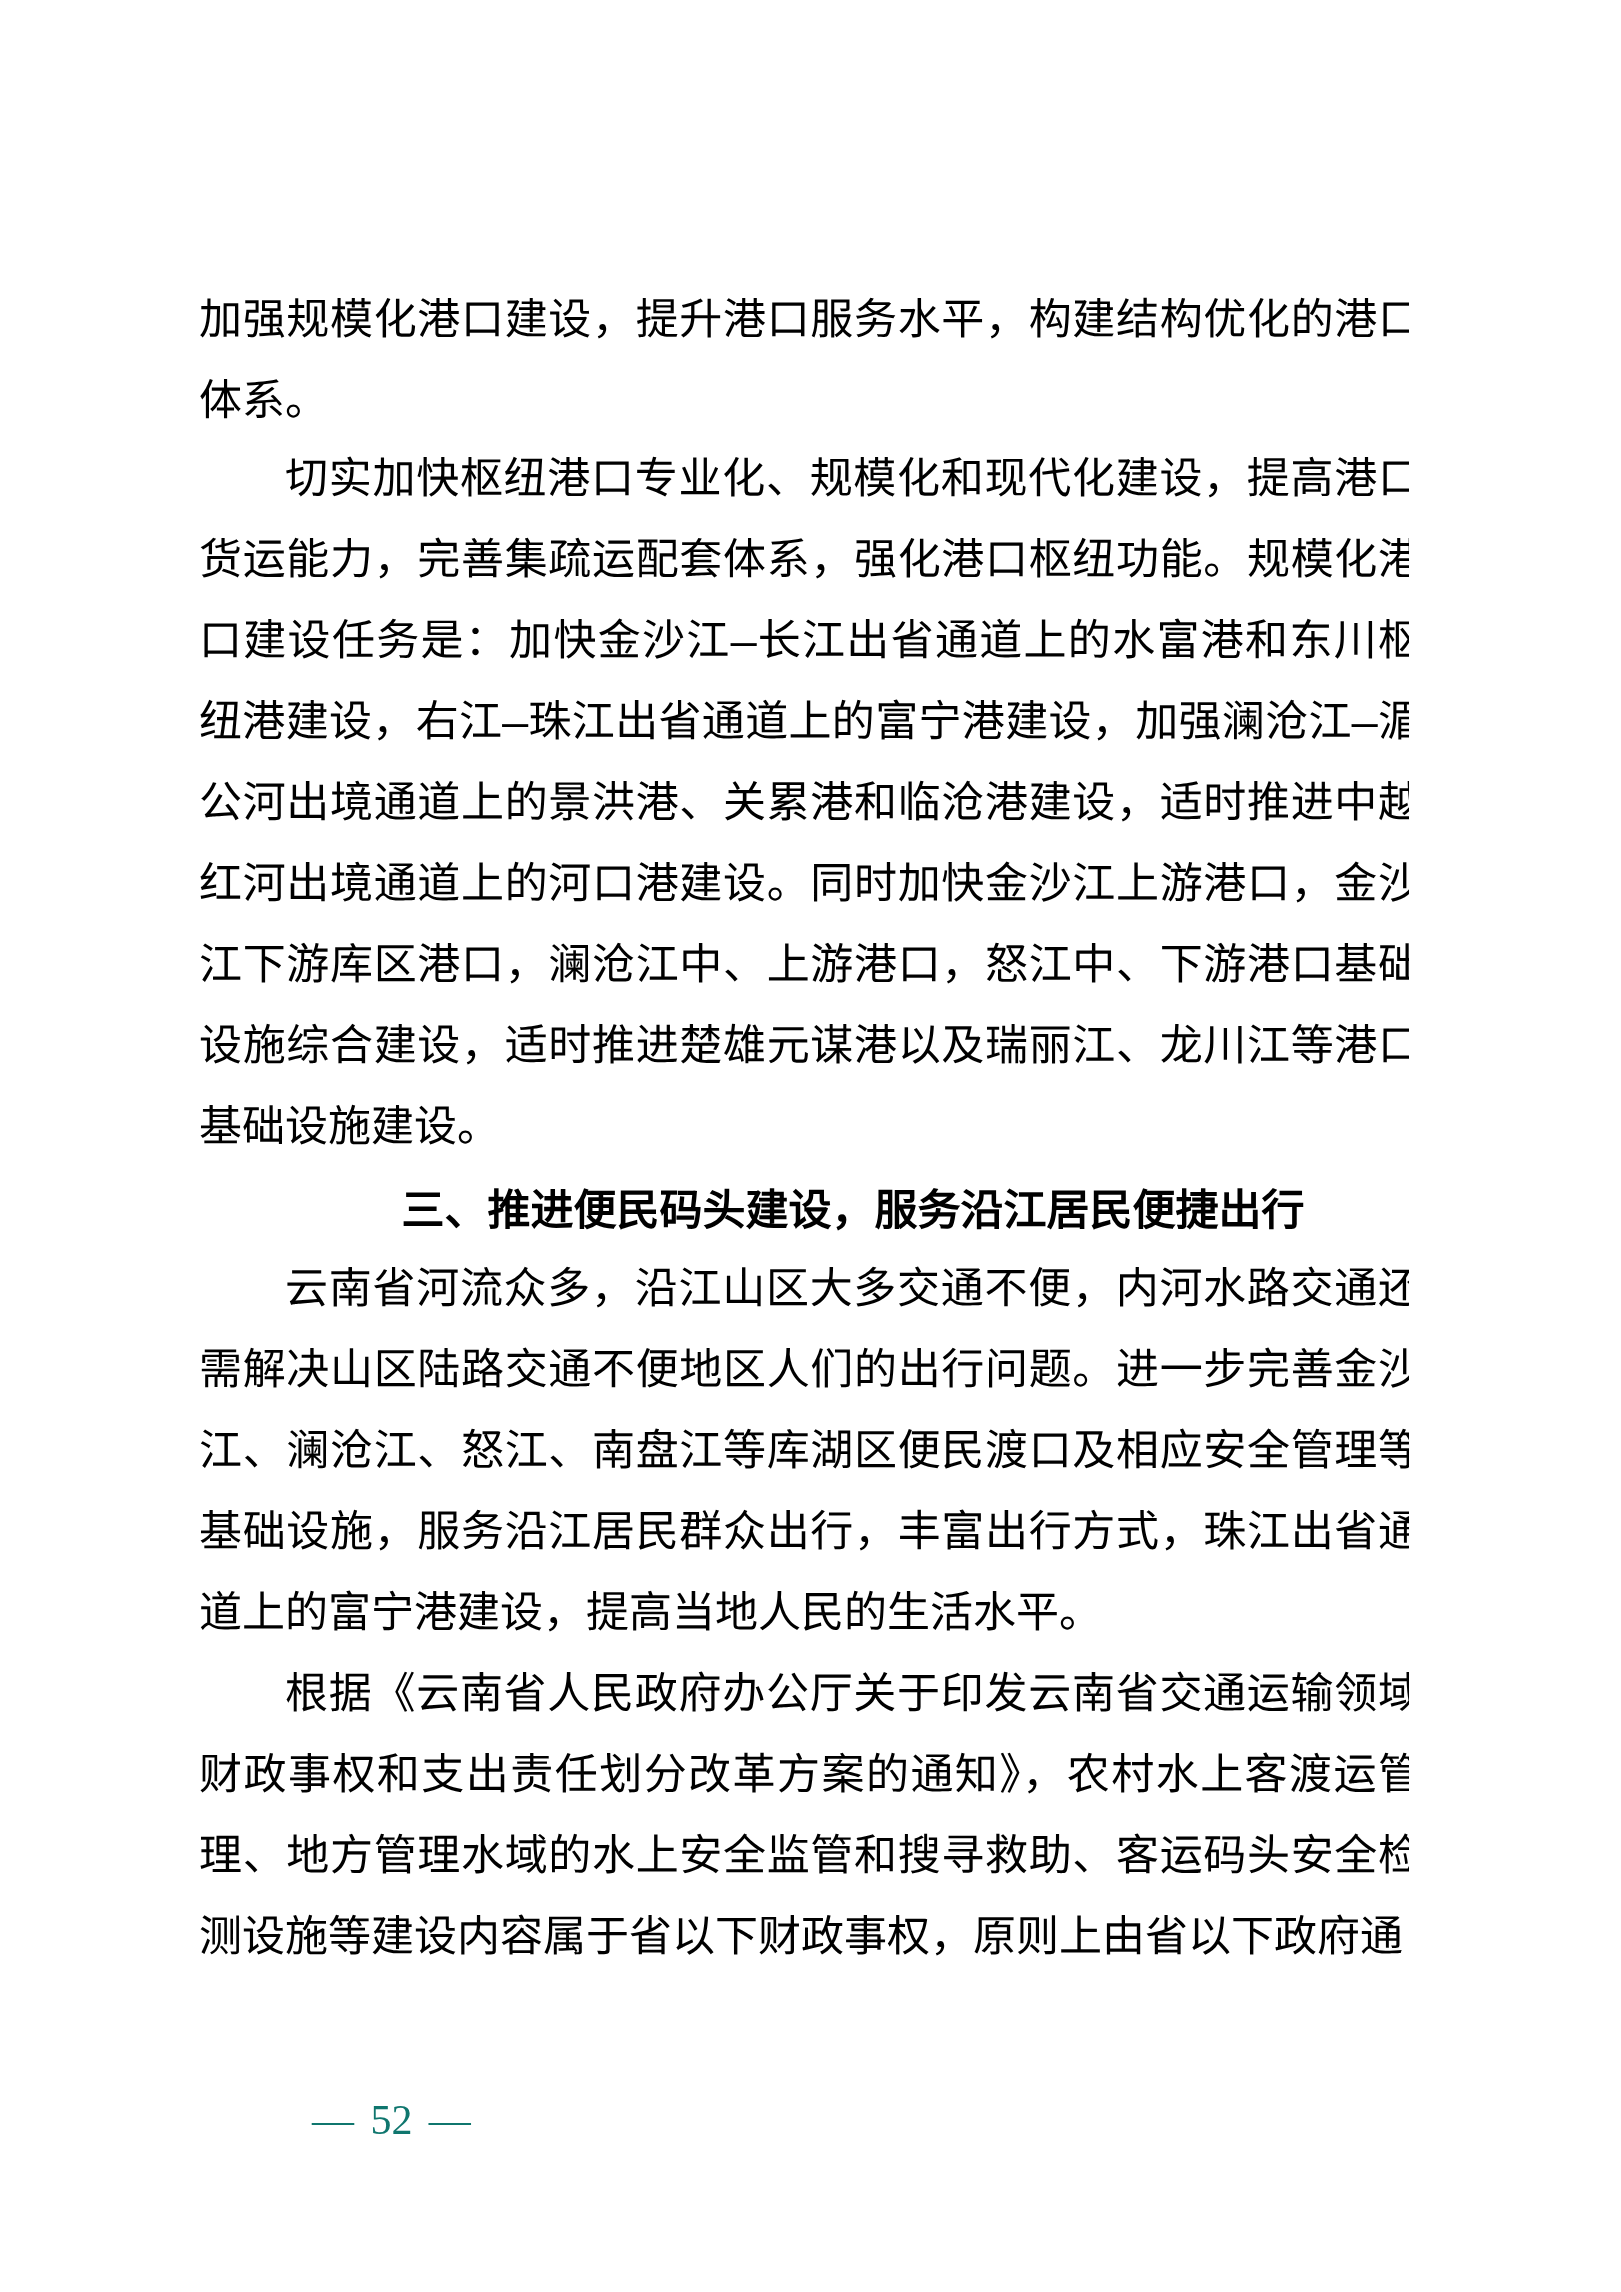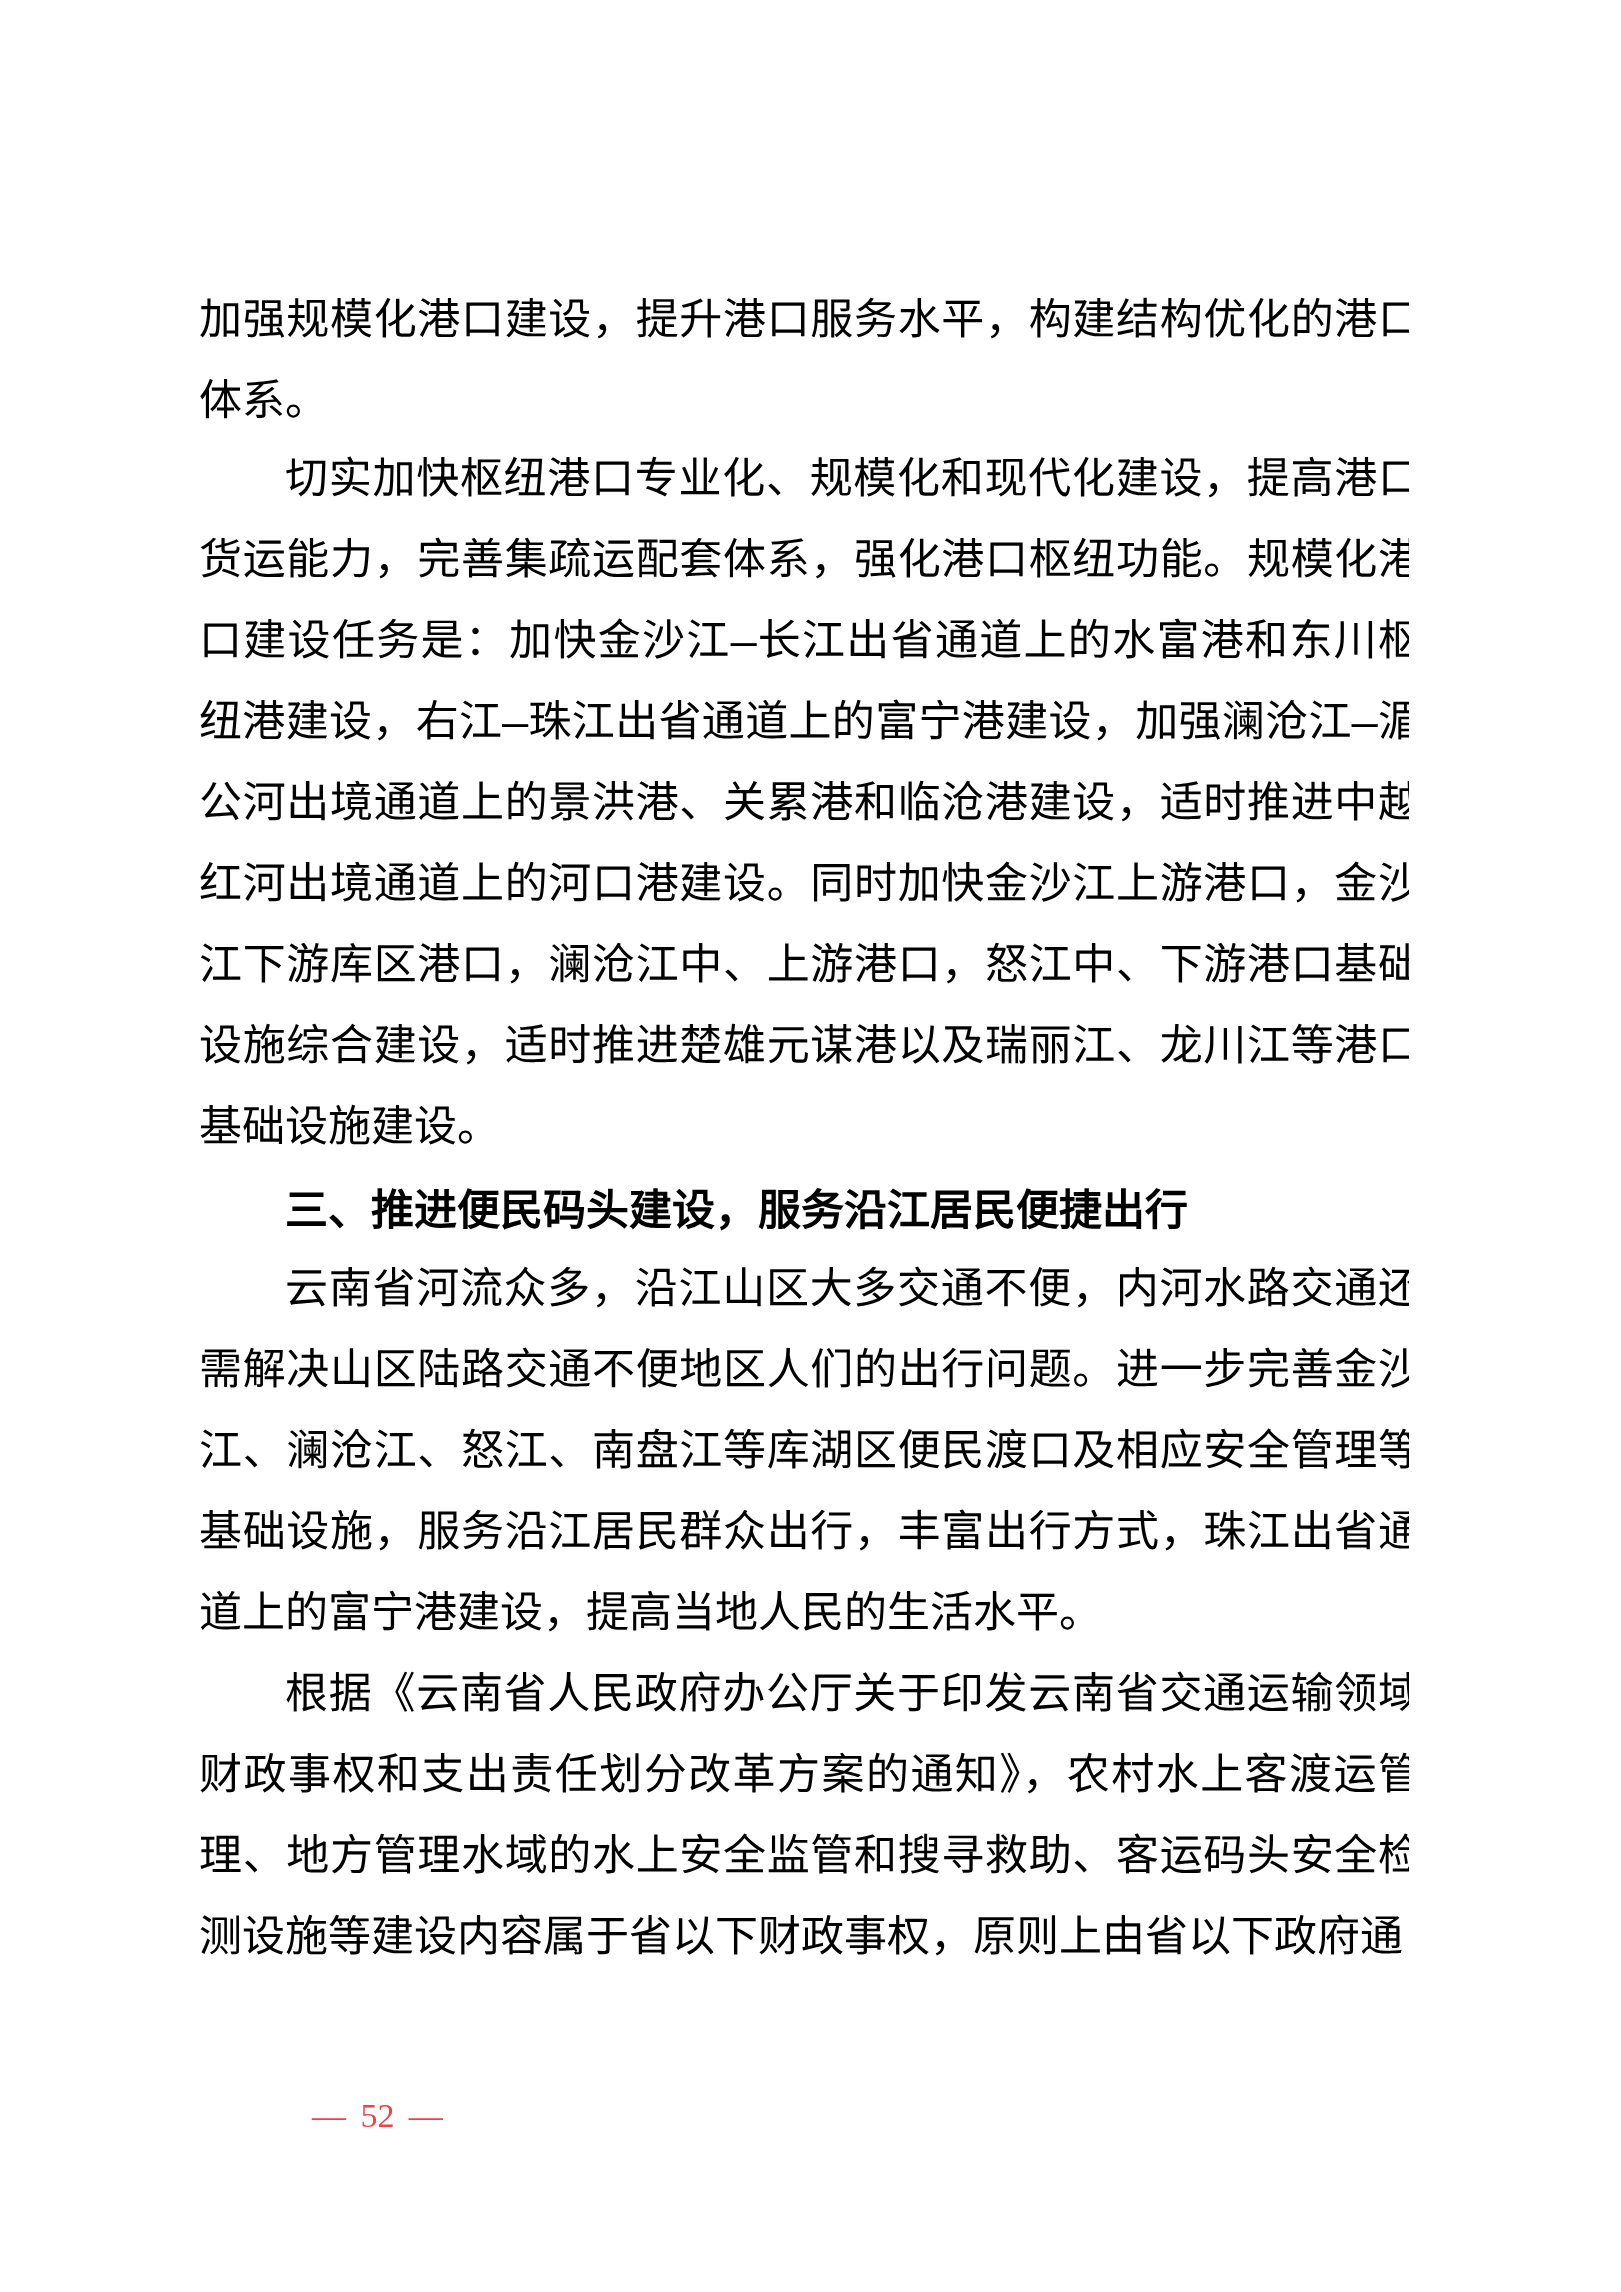--- a/index.html
+++ b/index.html
@@ -32,32 +32,32 @@
     margin: 0;
     padding: 0;
   }
   .para.indent {
     text-indent: 2em;
     font-family: Liberation Mono, monospace;
   }
   .para.heading {
     font-family: "Liberation Sans", "DejaVu Sans", sans-serif;
     font-weight: 700;
-    text-align: left;
+    text-align: center;
   }
   .folio {
     position: absolute;
     left: 312px;
     top: 2099px;
     font-family: "Liberation Serif", "DejaVu Serif", serif;
-    font-size: 34px;
+    font-size: 42px;
     line-height: 1;
     word-spacing: 5.9px;
     white-space: nowrap;
-    color: #ef4444;
+    color: #0f766e;
   }
 </style>
 </head>
 <body>
 
 <div class="page">
   <main class="text-block" id="paragraphs">
       <p class="para body">加强规模化港口建设，提升港口服务水平，构建结构优化的港口体系。</p>
       <p class="para body indent">切实加快枢纽港口专业化、规模化和现代化建设，提高港口货运能力，完善集疏运配套体系，强化港口枢纽功能。规模化港口建设任务是：加快金沙江—长江出省通道上的水富港和东川枢纽港建设，右江—珠江出省通道上的富宁港建设，加强澜沧江—湄公河出境通道上的景洪港、关累港和临沧港建设，适时推进中越红河出境通道上的河口港建设。同时加快金沙江上游港口，金沙江下游库区港口，澜沧江中、上游港口，怒江中、下游港口基础设施综合建设，适时推进楚雄元谋港以及瑞丽江、龙川江等港口基础设施建设。</p>
       <p class="para heading indent">三、推进便民码头建设，服务沿江居民便捷出行</p>

